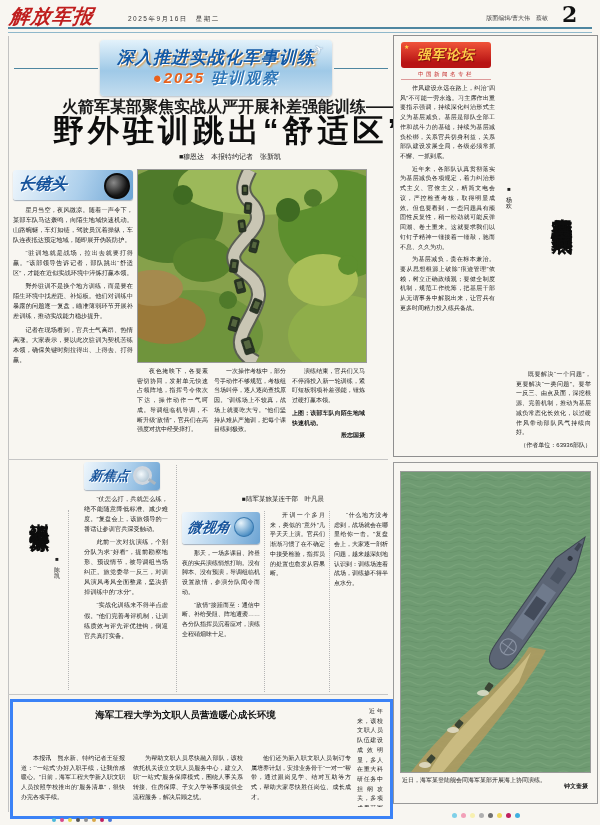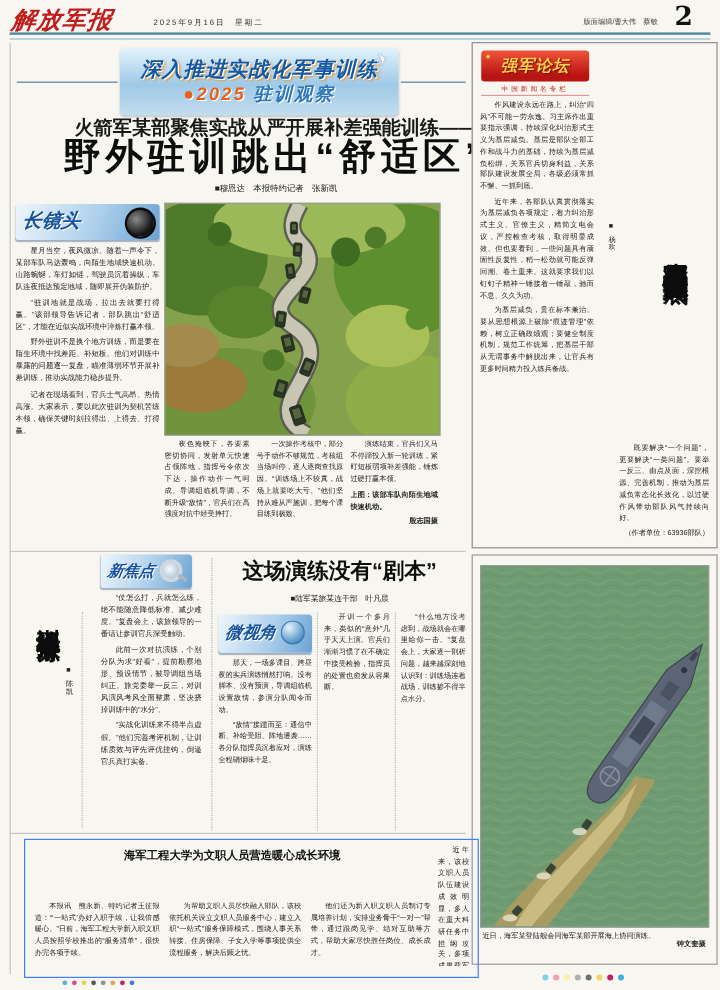--- a/index.html
+++ b/index.html
@@ -69,21 +69,21 @@
   .mid-vhead{left:20px;top:508px;height:192px;width:34px;font-size:20px;font-weight:900;
              color:#0d0d0d;letter-spacing:1px;}
   .mid-vby{left:52px;top:556px;height:50px;font-size:6px;color:#222;}
   .mid-headline{left:180px;top:464px;width:206px;text-align:center;font-size:18px;font-weight:900;color:#0d0d0d;}
   .mid-byline{left:180px;top:495px;width:206px;text-align:center;font-size:6.5px;color:#222;}
   
   .shipbox{left:393px;top:462px;width:203px;height:340px;border:1px solid #999;background:#f8f6f1;}
   .ship-caption{position:absolute;left:8px;top:313px;width:150px;font-size:6px;color:#1b1b1b;text-align:justify;}
   .ship-credit{position:absolute;right:9px;top:319px;font-size:6px;font-weight:bold;color:#1b1b1b;}
   
-  .redbox{left:20px;top:699px;width:377px;height:114px;border:1px solid #3b82f6;}
+  .redbox{left:10px;top:699px;width:377px;height:114px;border:3px solid #3b82f6;}
   .red-kicker{position:absolute;left:5px;top:7px;width:335px;text-align:center;font-size:9.5px;
               font-weight:bold;color:#111;}
   .red-headline{position:absolute;left:0px;top:20px;width:345px;text-align:center;font-size:20px;
                 font-weight:900;letter-spacing:1px;color:#0d0d0d;}
   .dots span{display:inline-block;border-radius:50%;margin-right:4px;vertical-align:middle;}
 </style>
 </head>
 <body>
 
 <div class="page">
@@ -227,21 +227,20 @@
   </div>
   <div class="abs col" style="left:84px;top:494px;width:84px;height:198px;font-size:6.2px;">
       <p>“仗怎么打，兵就怎么练，绝不能随意降低标准、减少难度。”复盘会上，该旅领导的一番话让参训官兵深受触动。</p>
       <p>此前一次对抗演练，个别分队为求“好看”，提前勘察地形、预设情节，被导调组当场纠正。旅党委举一反三，对训风演风考风全面整肃，坚决挤掉训练中的“水分”。</p>
       <p>“实战化训练来不得半点虚假。”他们完善考评机制，让训练质效与评先评优挂钩，倒逼官兵真打实备。</p>
     </div>
 
   <div class="abs dotline" style="left:68px;top:510px;height:180px;"></div>
   <div class="abs dotline" style="left:176px;top:465px;height:227px;"></div>
 
-  <div class="abs mid-headline">这场演练没有“剧本”</div>
   <div class="abs mid-byline">■陆军某旅某连干部　叶凡晨</div>
 
   <div class="abs badge-blue" style="left:182px;top:512px;width:78px;height:32px;">
     <span class="t" style="font-size:14px;">微视角</span>
     <span class="globe"></span>
   </div>
   <div class="abs col" style="left:182px;top:549px;width:78px;height:143px;">
       <p>那天，一场多课目、跨昼夜的实兵演练悄然打响。没有脚本、没有预演，导调组临机设置敌情，参演分队闻令而动。</p>
       <p>“敌情”接踵而至：通信中断、补给受阻、阵地遭袭……各分队指挥员沉着应对，演练全程硝烟味十足。</p>
     </div>

